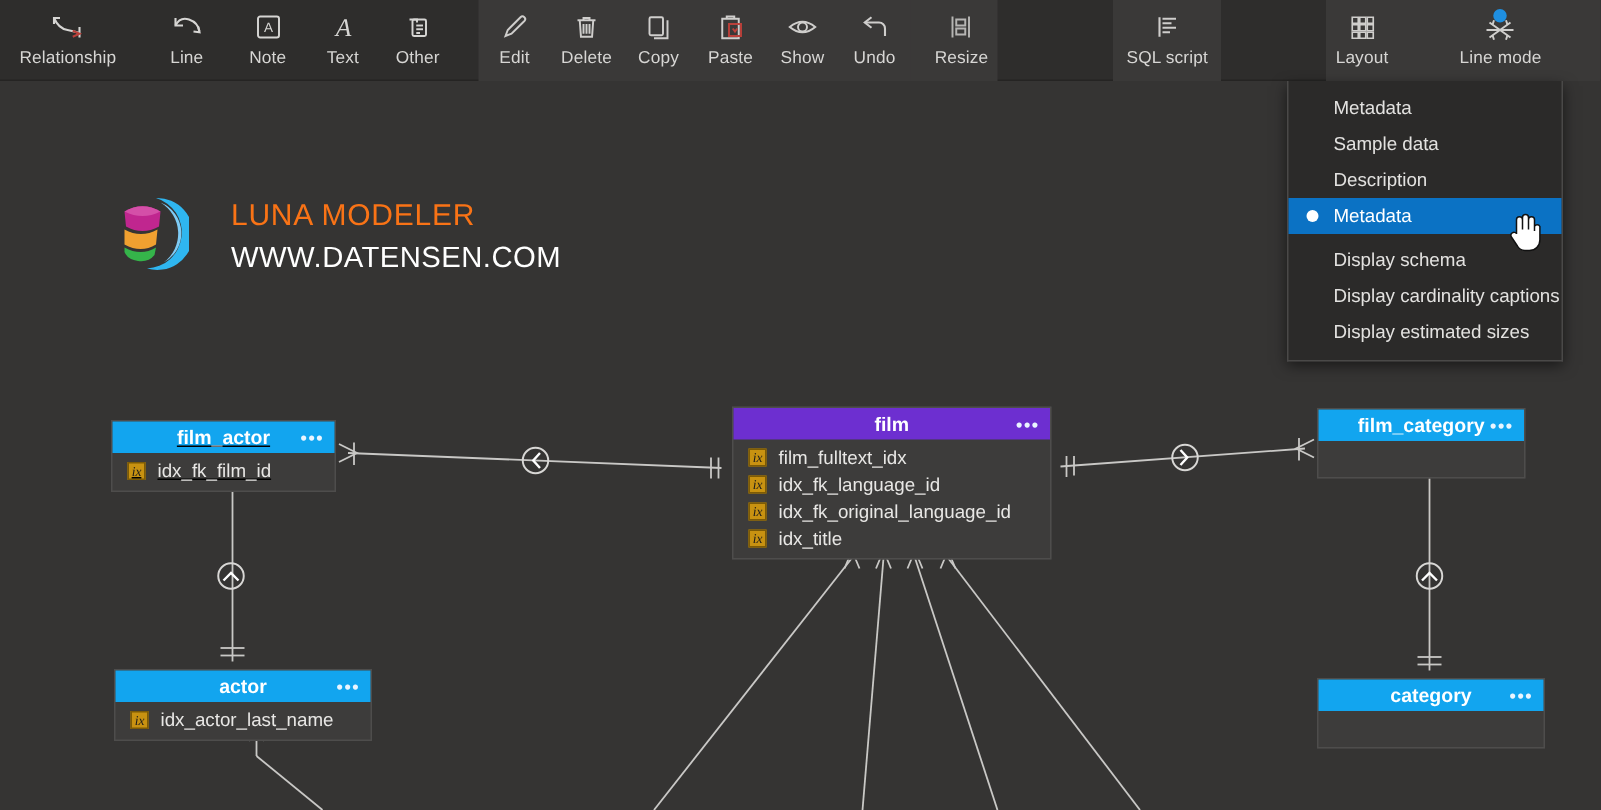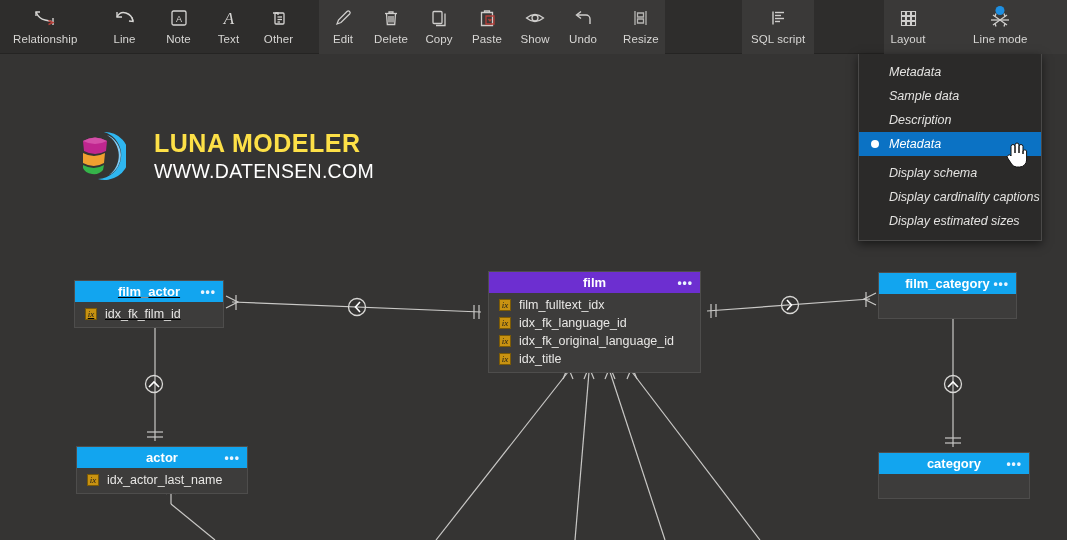--- a/index.html
+++ b/index.html
@@ -45,36 +45,36 @@
   .menu {
     position: absolute; left: 858px; top: 54px;
     width: 184px; background: #2b2a29;
     border: 1px solid #4a4948; border-top: none;
     z-index: 40; padding: 6px 0 7px 0;
     box-shadow: 0 3px 9px rgba(0,0,0,.55);
   }
   .mitem {
     height: 24px; display: flex; align-items: center;
     padding-left: 30px; position: relative;
-    font-size: 12.5px; color: #e3e2e0; cursor: default; font-style: italic;
+    font-size: 12.5px; color: #e3e2e0; cursor: default;
   }
   .mitem.sel { background: #0b72c4; color: #ffffff; }
   .mitem .radio {
     position: absolute; left: 12px; top: 50%; transform: translateY(-50%);
     width: 8px; height: 8px; border-radius: 50%; background: #ffffff;
   }
   .msep { height: 5px; }
   .cursor { position: absolute; left: 1004px; top: 140px; z-index: 60; }
 
   
   .brand { position: absolute; left: 74px; top: 128px; display: flex; align-items: center; }
   .brandtxt { margin-left: 28px; }
   .brandtxt .t1 {
-    font-size: 25px; color: #fde047; letter-spacing: .5px;
-    font-weight: 700; line-height: 30px;
+    font-size: 20px; color: #f97316; letter-spacing: .5px;
+    font-weight: 400; line-height: 30px;
   }
   .brandtxt .t2 {
     font-size: 19.5px; color: #ffffff; letter-spacing: .3px;
     font-weight: 400; line-height: 26px;
   }
 
   
   #canvas { position: absolute; left:0; top:54px; width:1067px; height:486px; }
   .lines { position: absolute; left: 0; top: 0; width: 1067px; height: 486px; }
 

